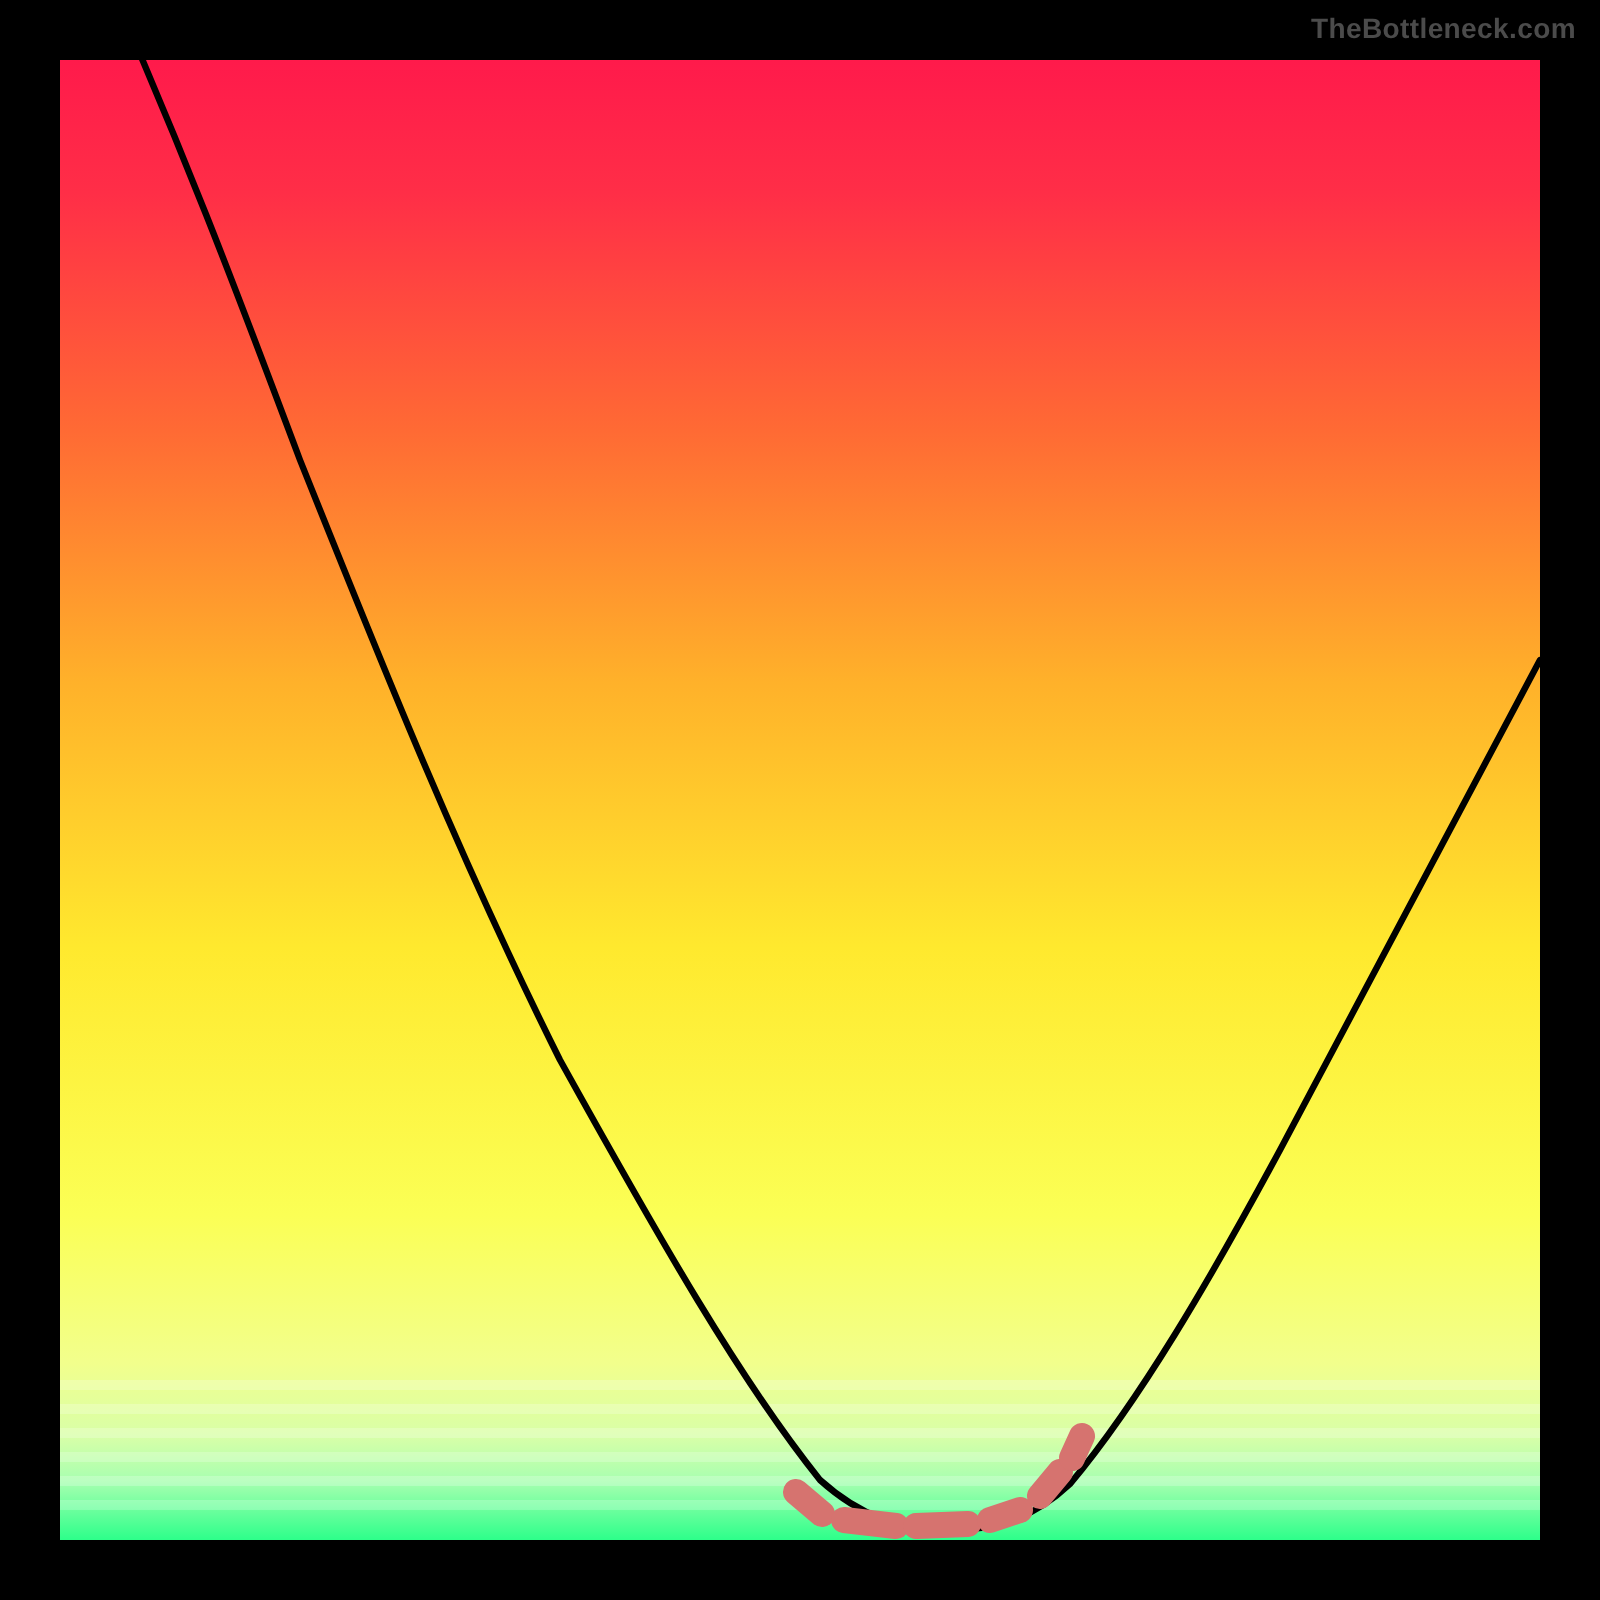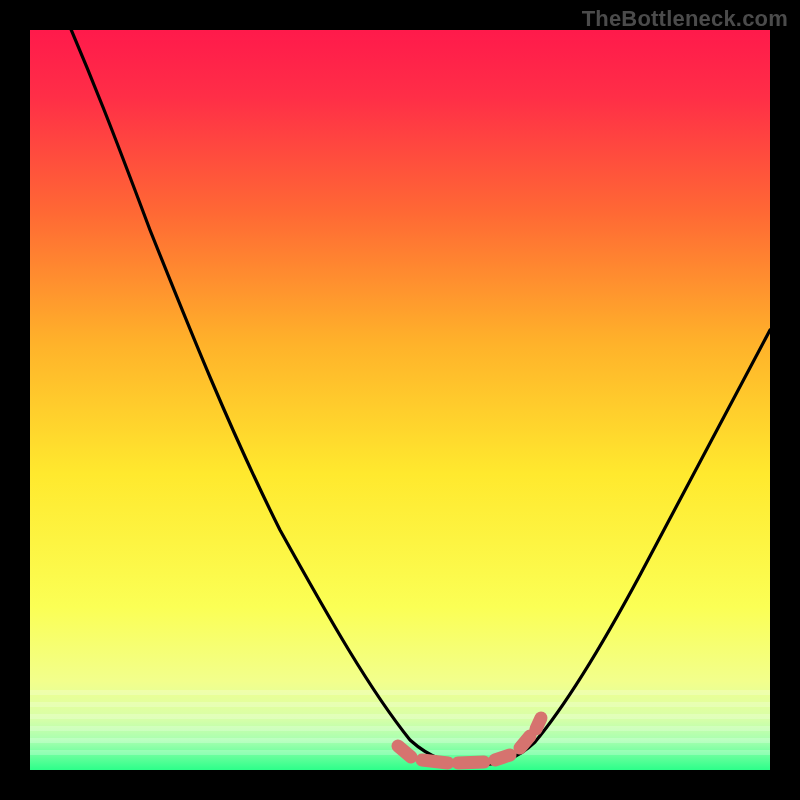--- a/index.html
+++ b/index.html
@@ -28,21 +28,21 @@
     overflow: hidden;
   }
   .plot svg {
     display: block;
   }
   .watermark {
     position: absolute;
     top: 6px;
     right: 12px;
     color: #4b4b4b;
-    font-size: 22px;
+    font-size: 14px;
     font-weight: bold;
     letter-spacing: 0.2px;
   }
 </style>
 </head>
 <body>
 
 <div class="frame">
   <div class="watermark">TheBottleneck.com</div>
 

